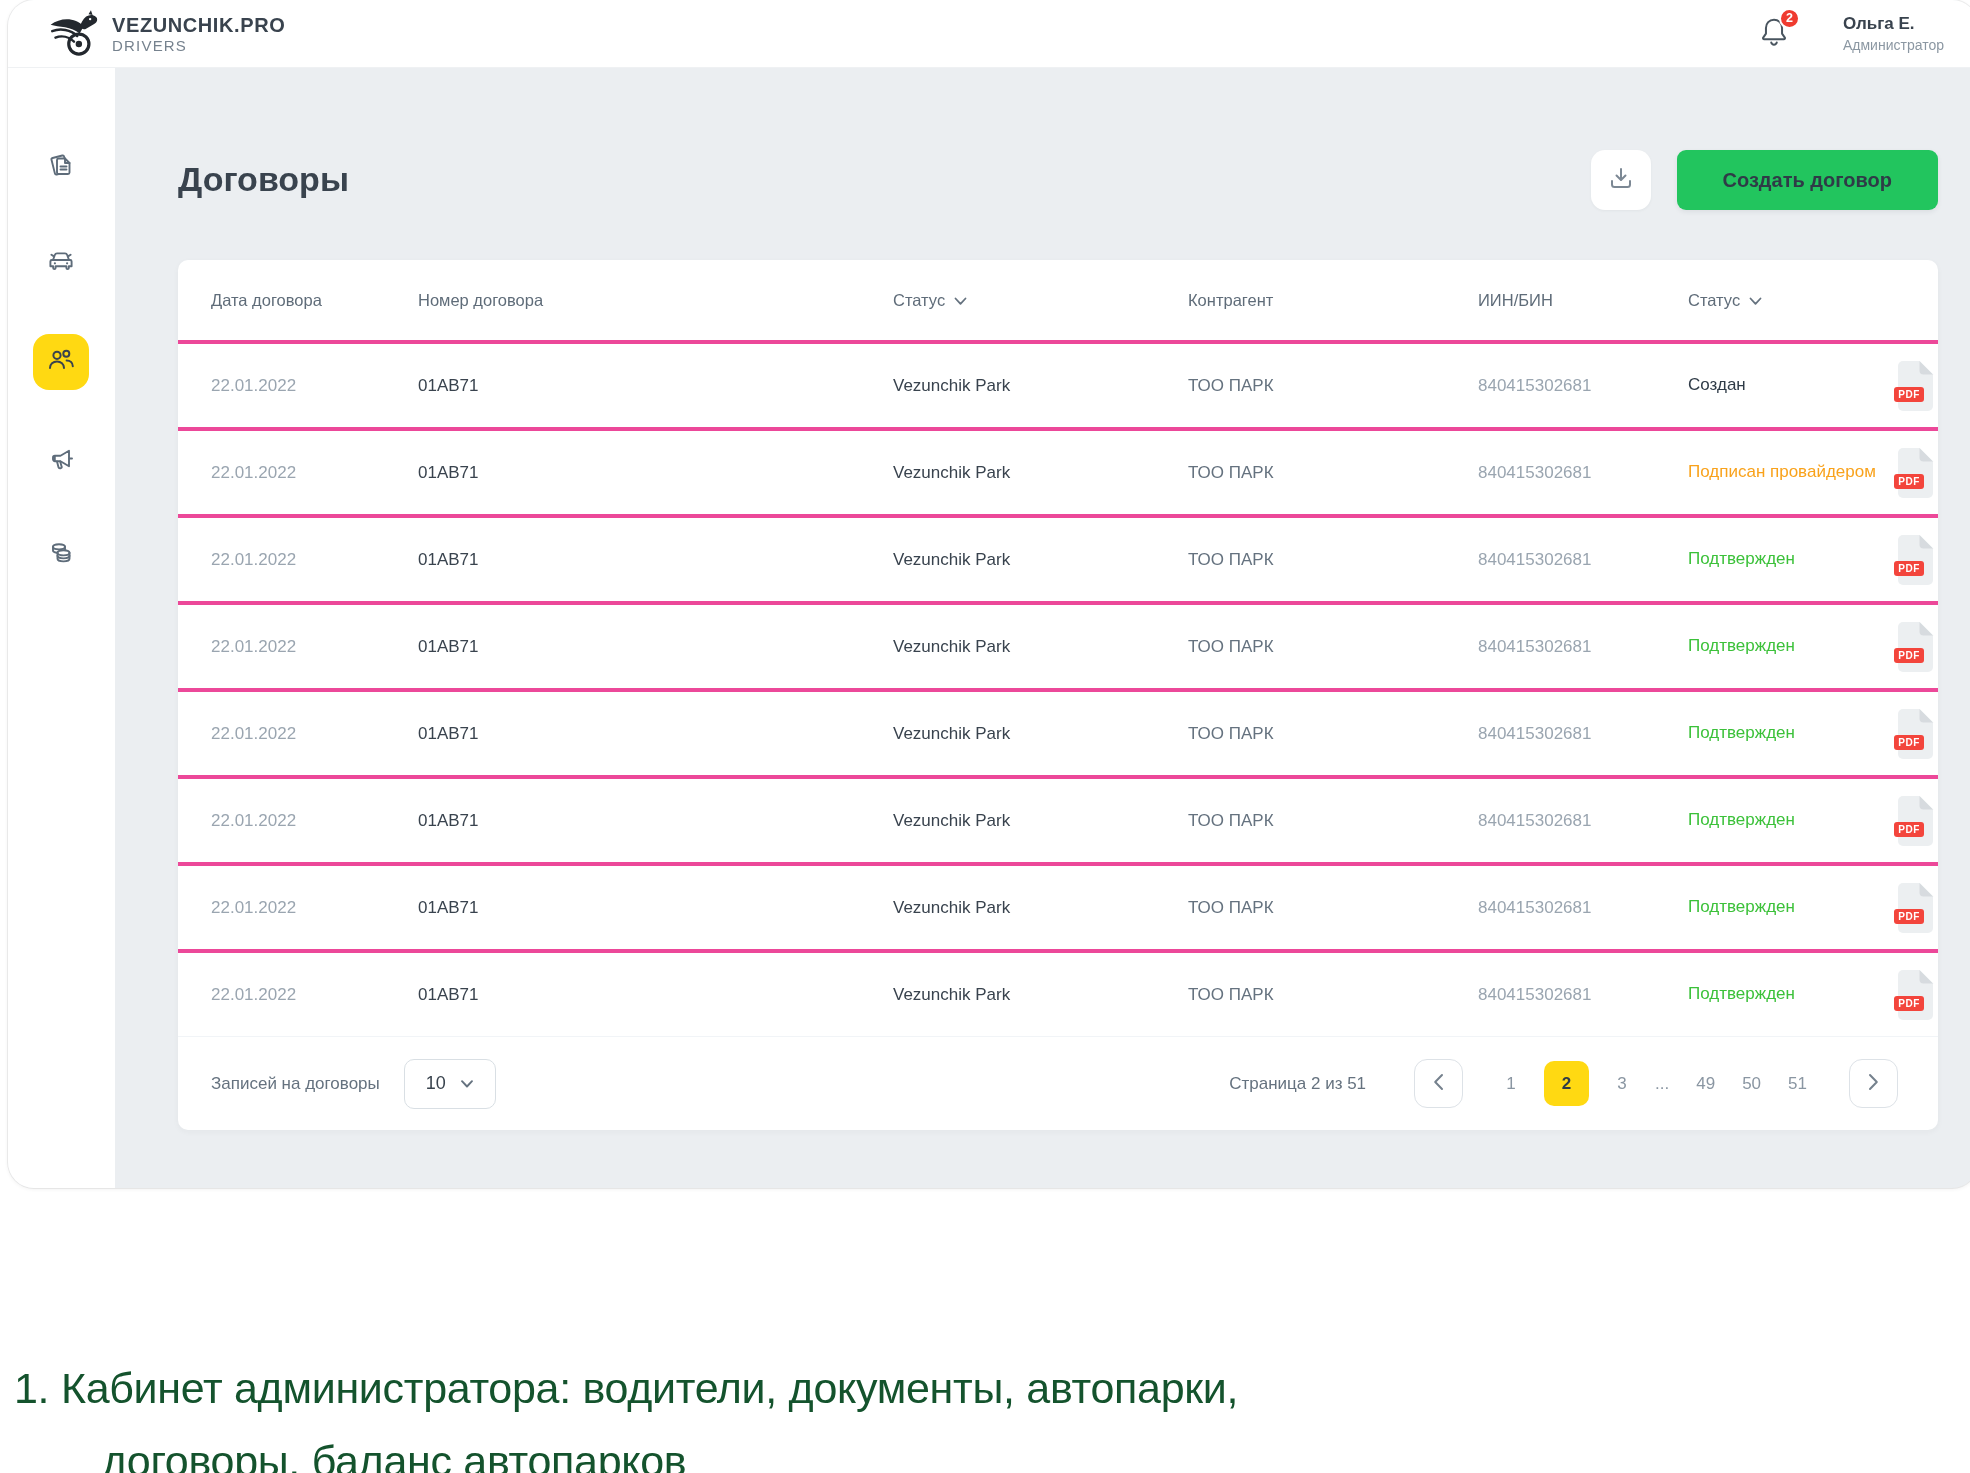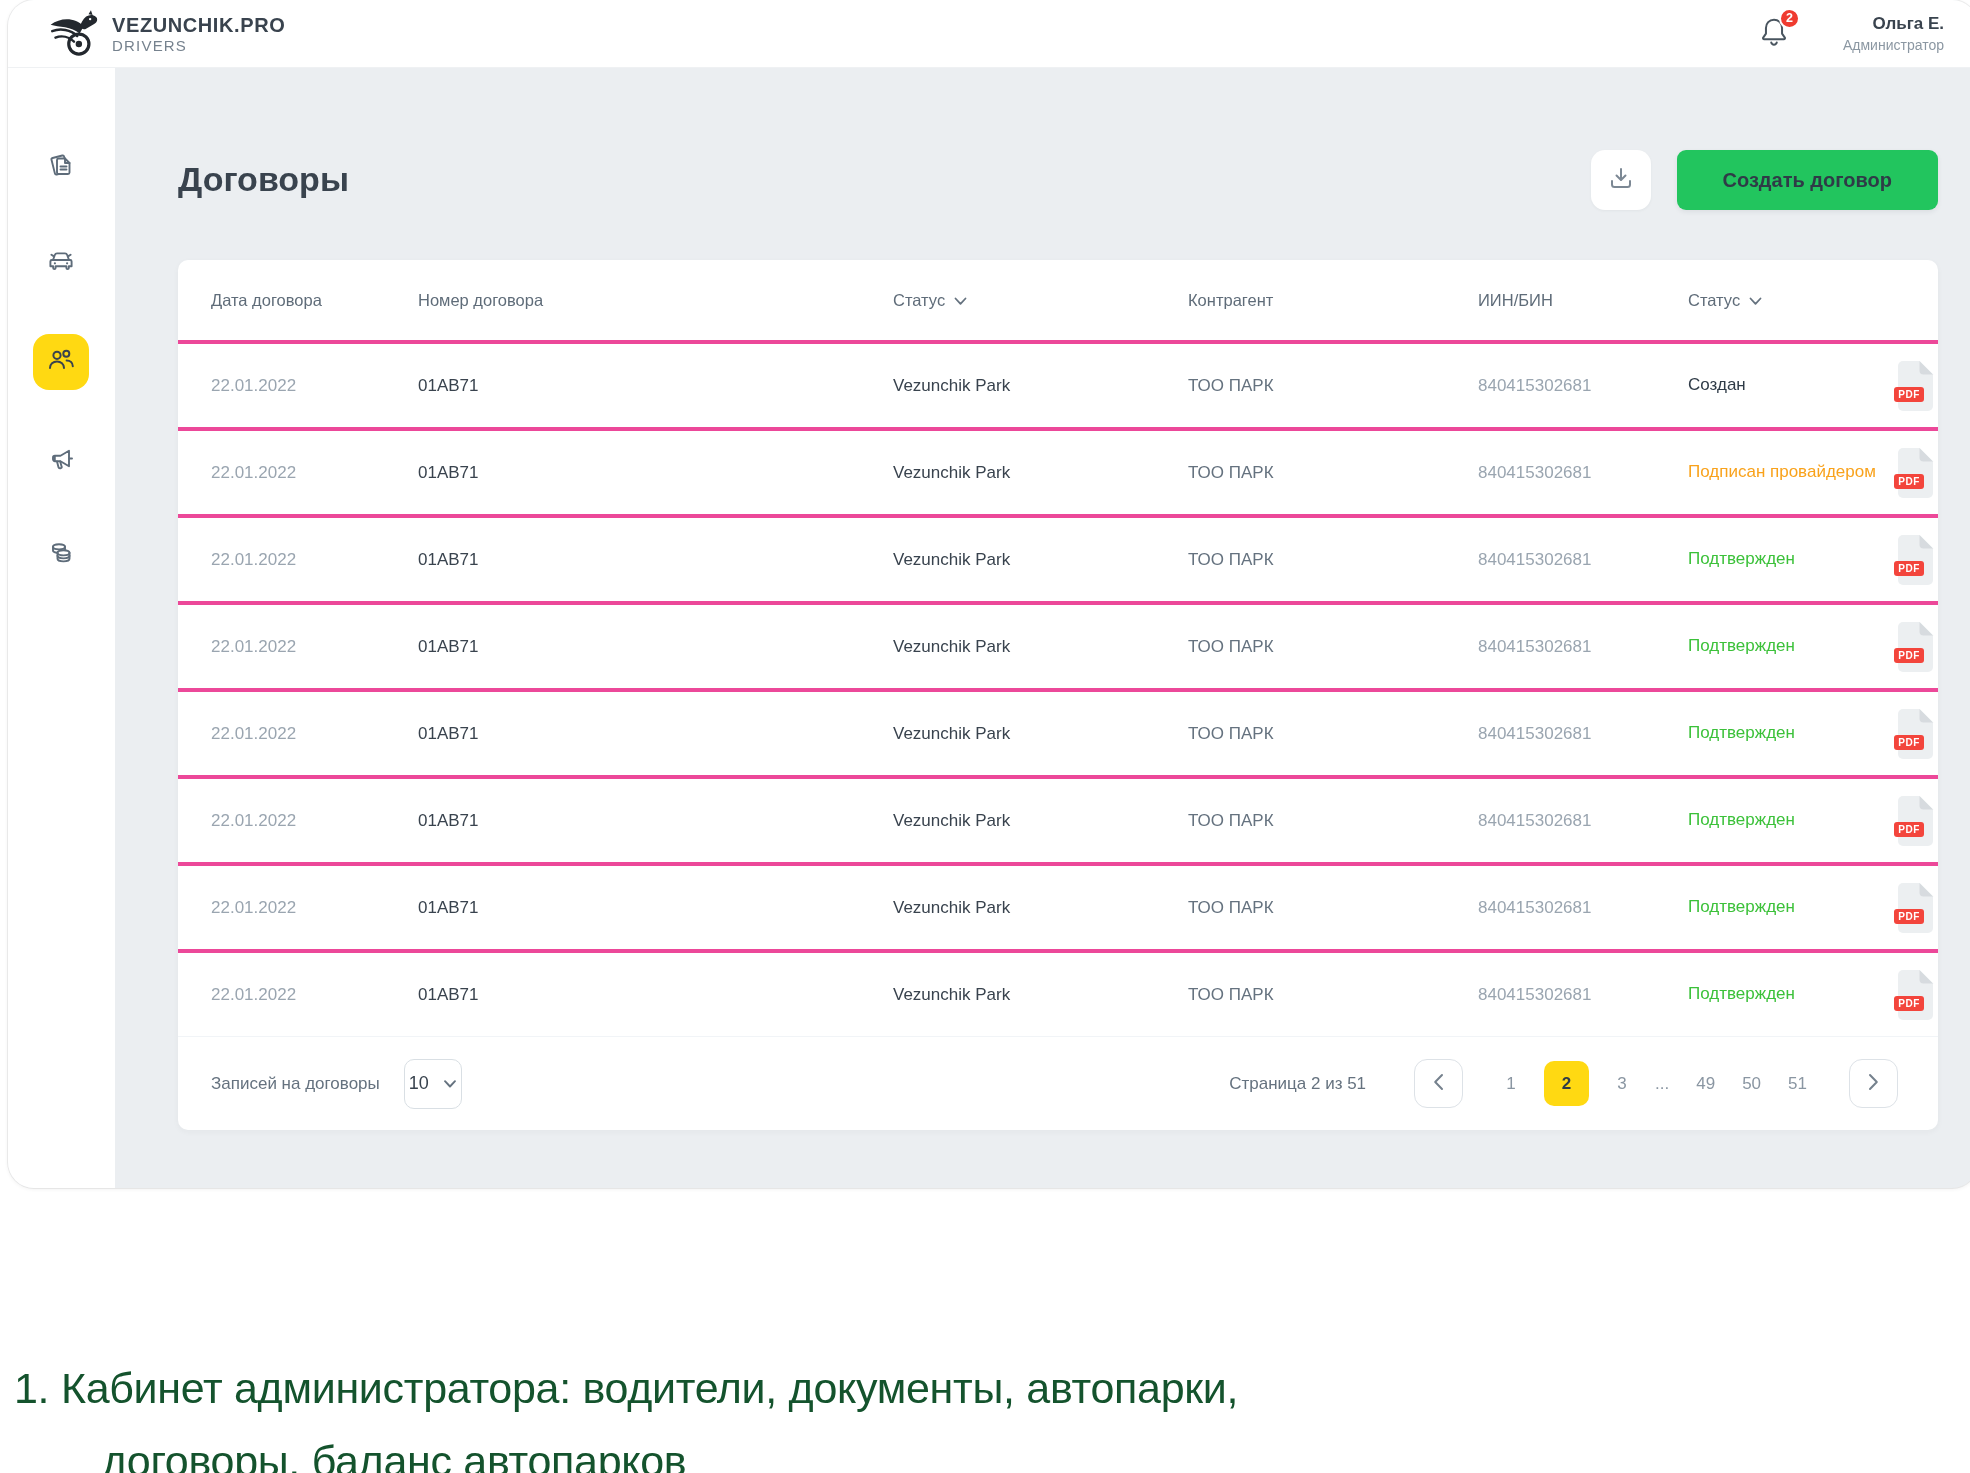--- a/index.html
+++ b/index.html
@@ -13,21 +13,21 @@
   .topbar { position:absolute; top:0; left:0; right:0; height:68px; background:#fff;
     border-bottom:1px solid #EFF1F3; display:flex; align-items:center; z-index:5; }
   .brand { display:flex; align-items:center; gap:12px; padding-left:40px; }
   .brand-name { font-size:20px; font-weight:bold; color:#39434E; letter-spacing:.6px; line-height:1.15; }
   .brand-sub { font-size:15px; color:#76828E; letter-spacing:1.2px; }
   .topbar-right { margin-left:auto; display:flex; align-items:center; padding-right:34px; }
   .bell-wrap { position:relative; margin-right:52px; cursor:pointer; }
   .badge { position:absolute; top:-6px; right:-9px; min-width:21px; height:21px; border-radius:50%;
     background:#EF3B30; color:#fff; font-size:12.5px; font-weight:bold; display:flex;
     align-items:center; justify-content:center; border:2px solid #fff; }
-  .user { text-align:right; cursor:pointer; }
+  .user { cursor:pointer; }
   .user-name { font-size:17px; font-weight:bold; color:#39434E; }
   .user-role { font-size:14px; color:#8B97A2; margin-top:3px; }
 
   
   .sidebar { position:absolute; top:68px; left:0; bottom:0; width:107px; background:#fff; }
   .side-item { position:absolute; left:25px; width:56px; height:56px; border-radius:16px;
     display:flex; align-items:center; justify-content:center; cursor:pointer; }
   .side-item.active { background:#FFD912; }
 
   
@@ -59,21 +59,21 @@
   .status-dark { color:#2F3B47; }
   .status-orange { color:#F9A21B; }
   .status-green { color:#3BC139; }
   .cell-pdf { justify-self:end; cursor:pointer; display:flex;justify-content:center; }
 
   
   .tfoot { margin-top:auto; height:94px; border-top:1px solid #F1F4F7; display:flex;
     align-items:center; padding:0 40px 0 33px; }
   .per-page-label { font-size:17px; color:#65727F; }
   .per-page-select { margin-left:24px; border:1px solid #D9DFE4; border-radius:10px; height:50px;
-    padding:0 4px; display:flex; align-items:center; gap:14px; font-size:18px; color:#39434E; cursor:pointer; }
+    padding:0 21px; display:flex; align-items:center; gap:14px; font-size:18px; color:#39434E; cursor:pointer; }
   .pag { margin-left:auto; display:flex; align-items:center; }
   .page-info { font-size:17px; color:#65727F; margin-right:48px; }
   .nav-btn { width:49px; height:49px; border:1px solid #DDE2E7; border-radius:13px; background:#fff;
     display:flex; align-items:center; justify-content:center; cursor:pointer; }
   .pages { display:flex; align-items:center; gap:27px; margin:0 42px; }
   .page-num { font-size:17px; color:#8A96A2; cursor:pointer; min-width:12px; text-align:center; }
   .page-num.active { width:45px; height:45px; background:#FFD912; border-radius:10px; color:#2F3B47;
     font-weight:bold; display:flex; align-items:center; justify-content:center; }
   .page-num.dots { cursor:default; }
 

